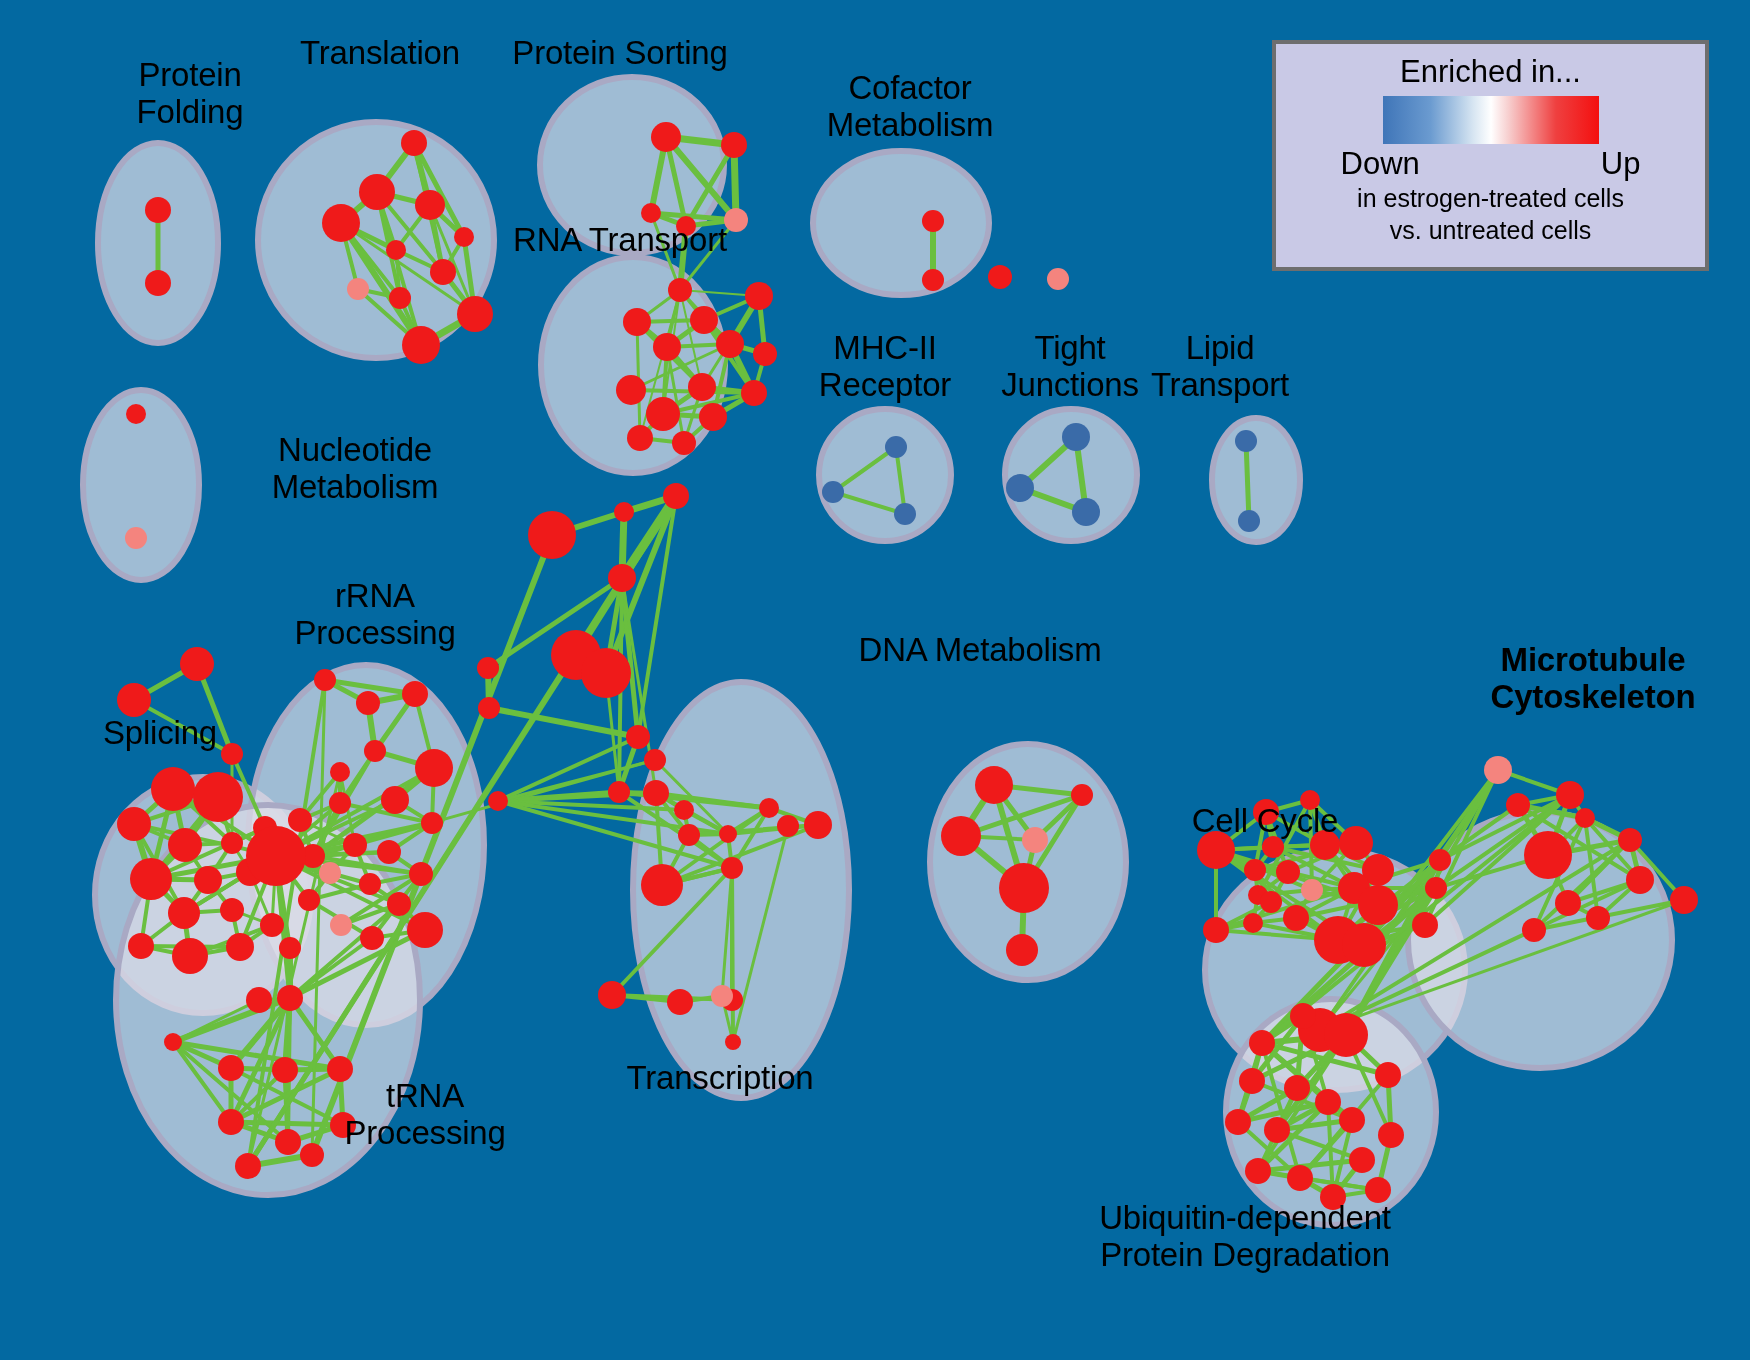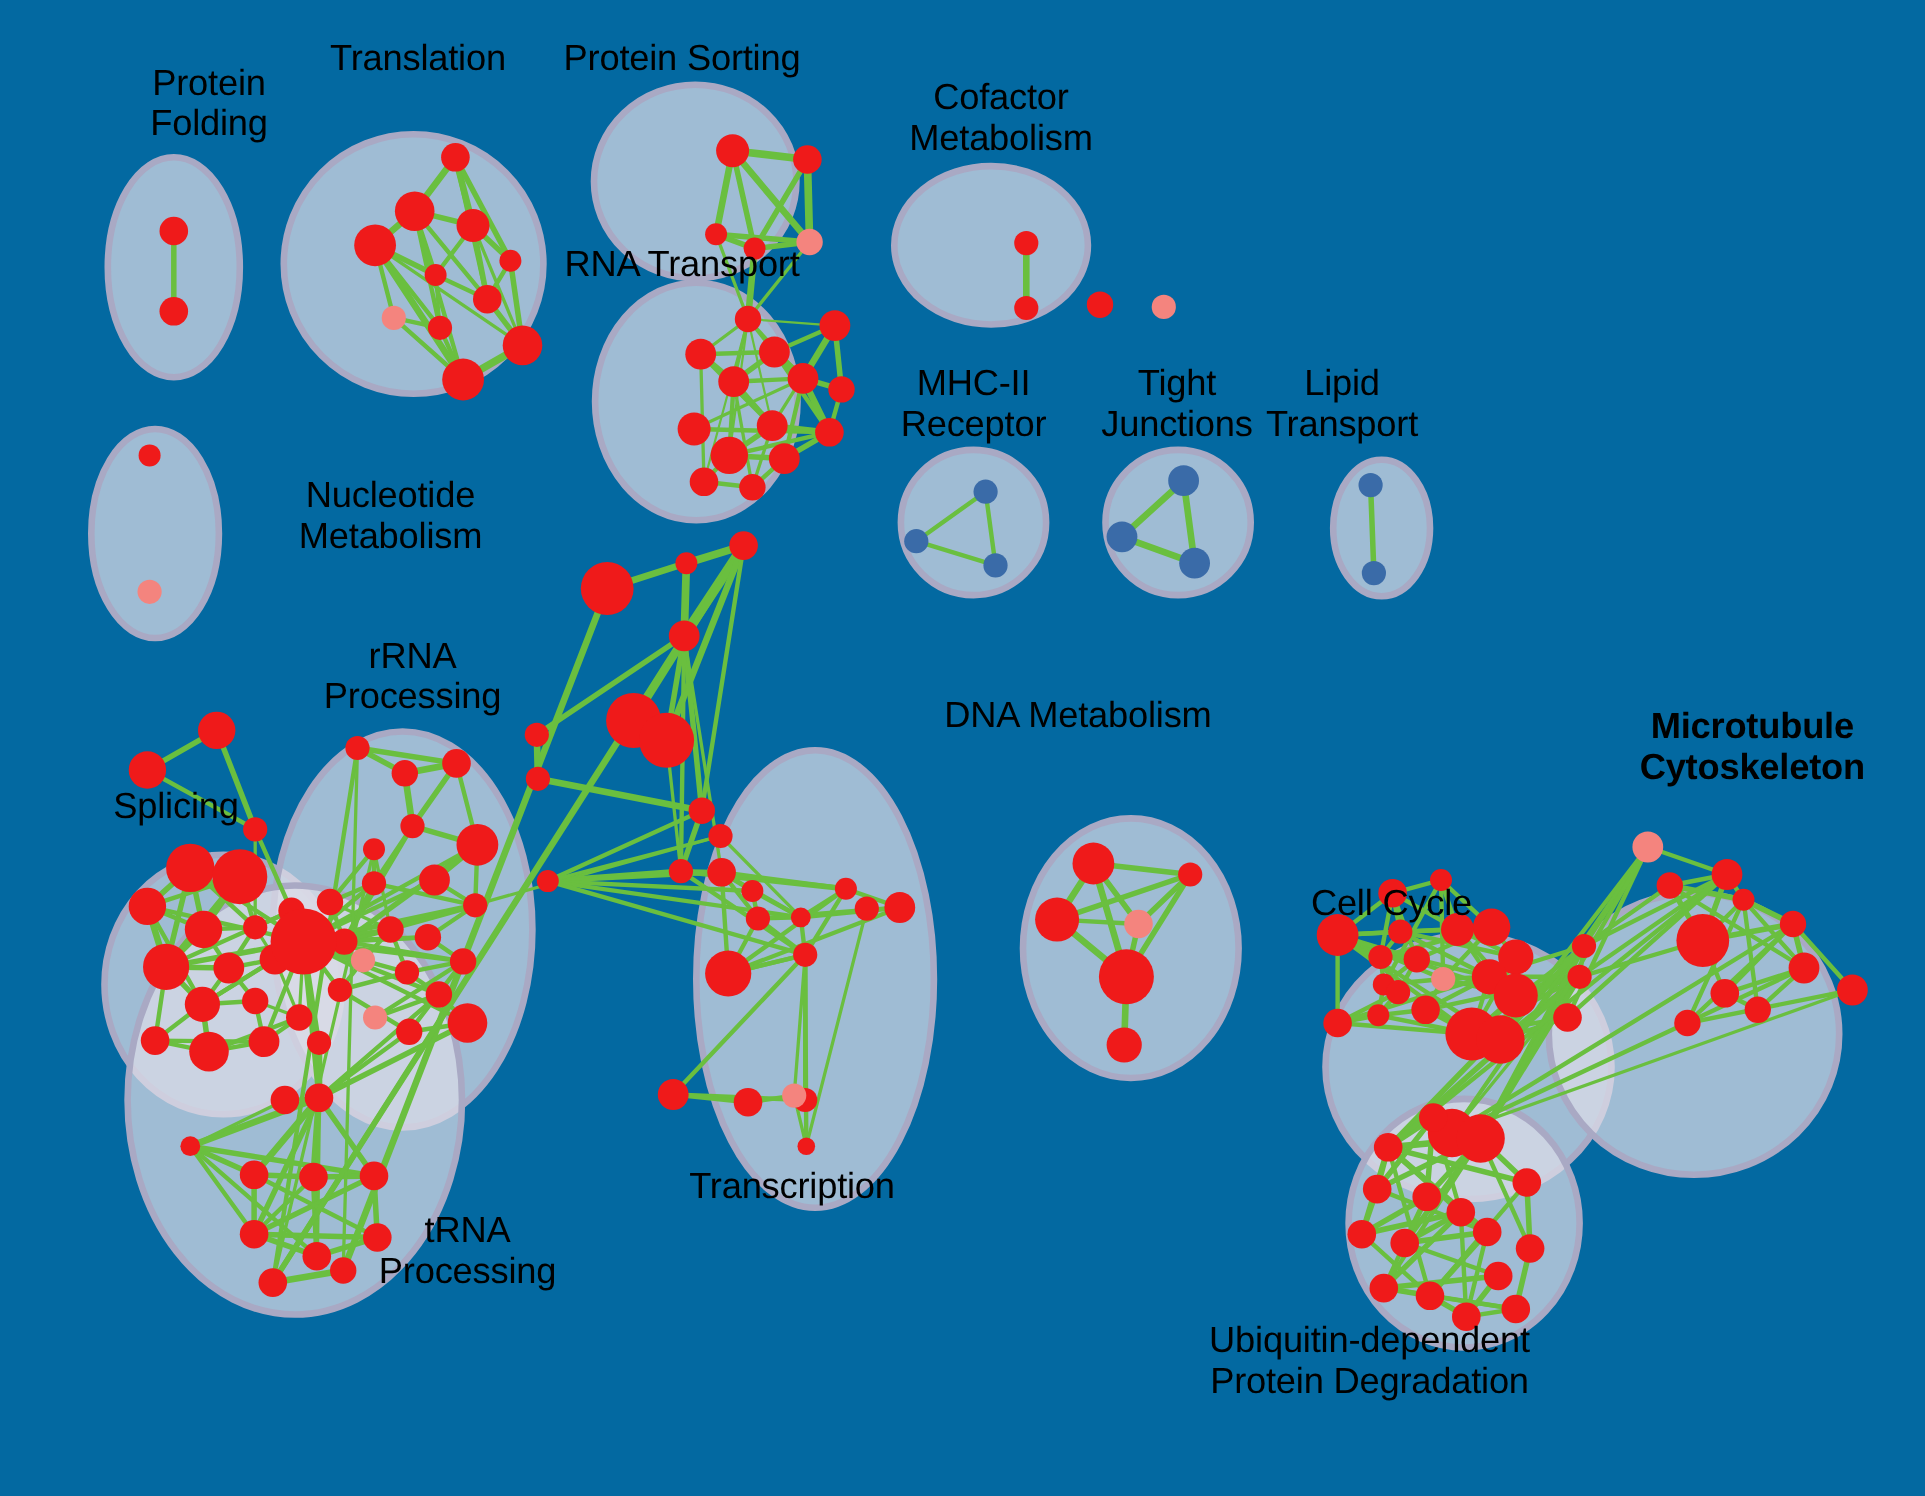--- a/index.html
+++ b/index.html
@@ -720,25 +720,35 @@
 Receptor</div>
       <div class="cluster-label" style="left: 970px; top: 330px; width: 200px;">Tight
 Junctions</div>
       <div class="cluster-label" style="left: 1120px; top: 330px; width: 200px;">Lipid
 Transport</div>
       <div class="cluster-label" style="left: 205px; top: 432px; width: 300px;">Nucleotide
 Metabolism</div>
       <div class="cluster-label" style="left: 55px; top: 715px; width: 210px;">Splicing</div>
       <div class="cluster-label" style="left: 250px; top: 578px; width: 250px;">rRNA
 Processing</div>
-      <div class="cluster-label" style="left: 300px; top: 1100px; width: 250px;">tRNA
+      <div class="cluster-label" style="left: 300px; top: 1078px; width: 250px;">tRNA
 Processing</div>
       <div class="cluster-label" style="left: 570px; top: 1060px; width: 300px;">Transcription</div>
       <div class="cluster-label" style="left: 810px; top: 632px; width: 340px;">DNA Metabolism</div>
       <div class="cluster-label" style="left: 1140px; top: 758px; width: 250px; margin-top: 45px;">Cell Cycle</div>
       <div class="cluster-label" style="left: 1448px; top: 642px; width: 290px; font-weight: bold;">Microtubule
 Cytoskeleton</div>
       <div class="cluster-label" style="left: 1045px; top: 1200px; width: 400px;">Ubiquitin-dependent
 Protein Degradation</div>
     </div>
 
+  <div id="legend">
+    <div class="ltitle">Enriched in...</div>
+    <div class="lbar"></div>
+    <div class="lends">
+      <span>Down</span>
+      <span>Up</span>
+    </div>
+    <div class="lsub">in estrogen-treated cells</div>
+    <div class="lsub">vs. untreated cells</div>
+  </div>
 
 </div>
 
 </body></html>

